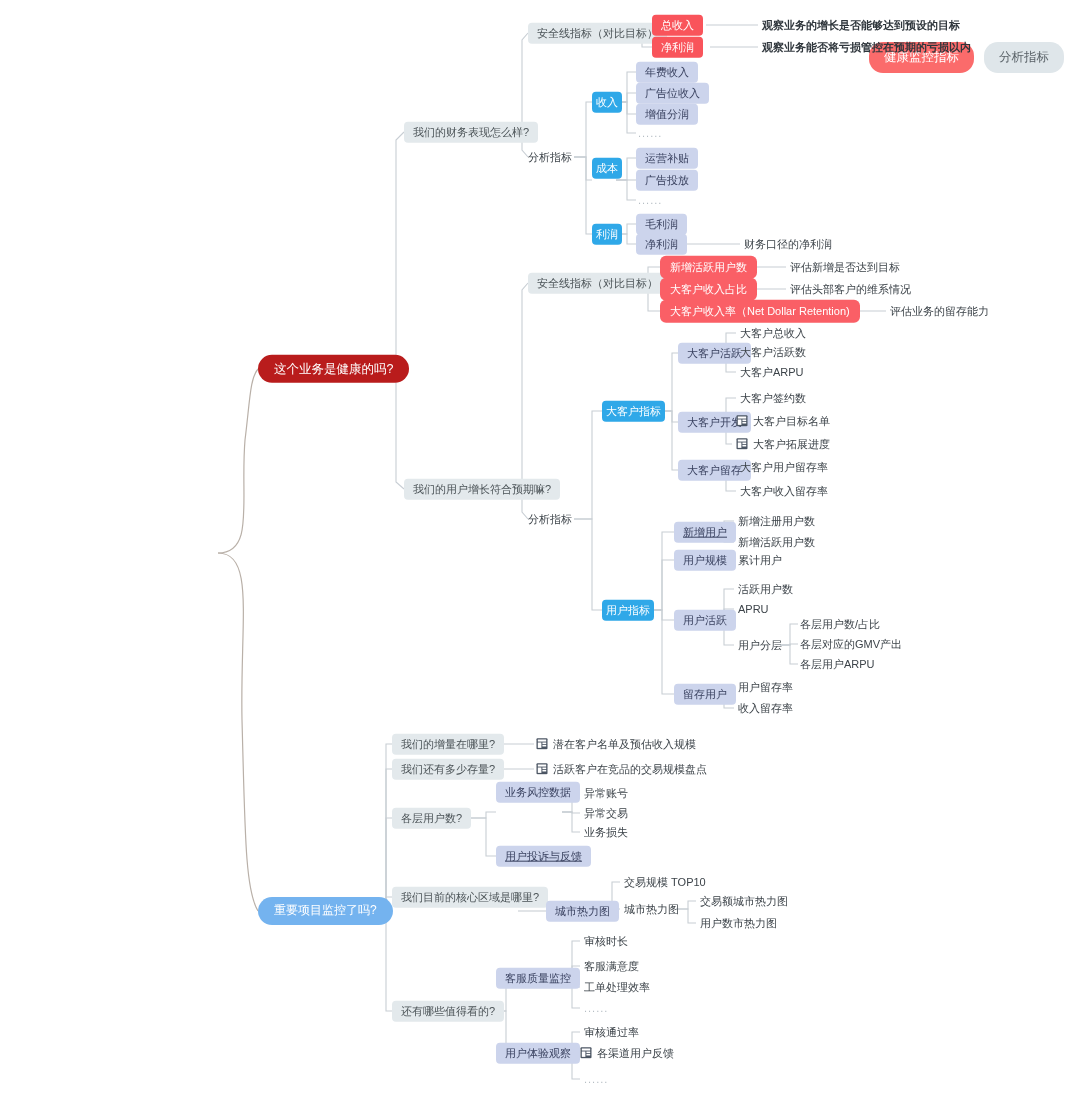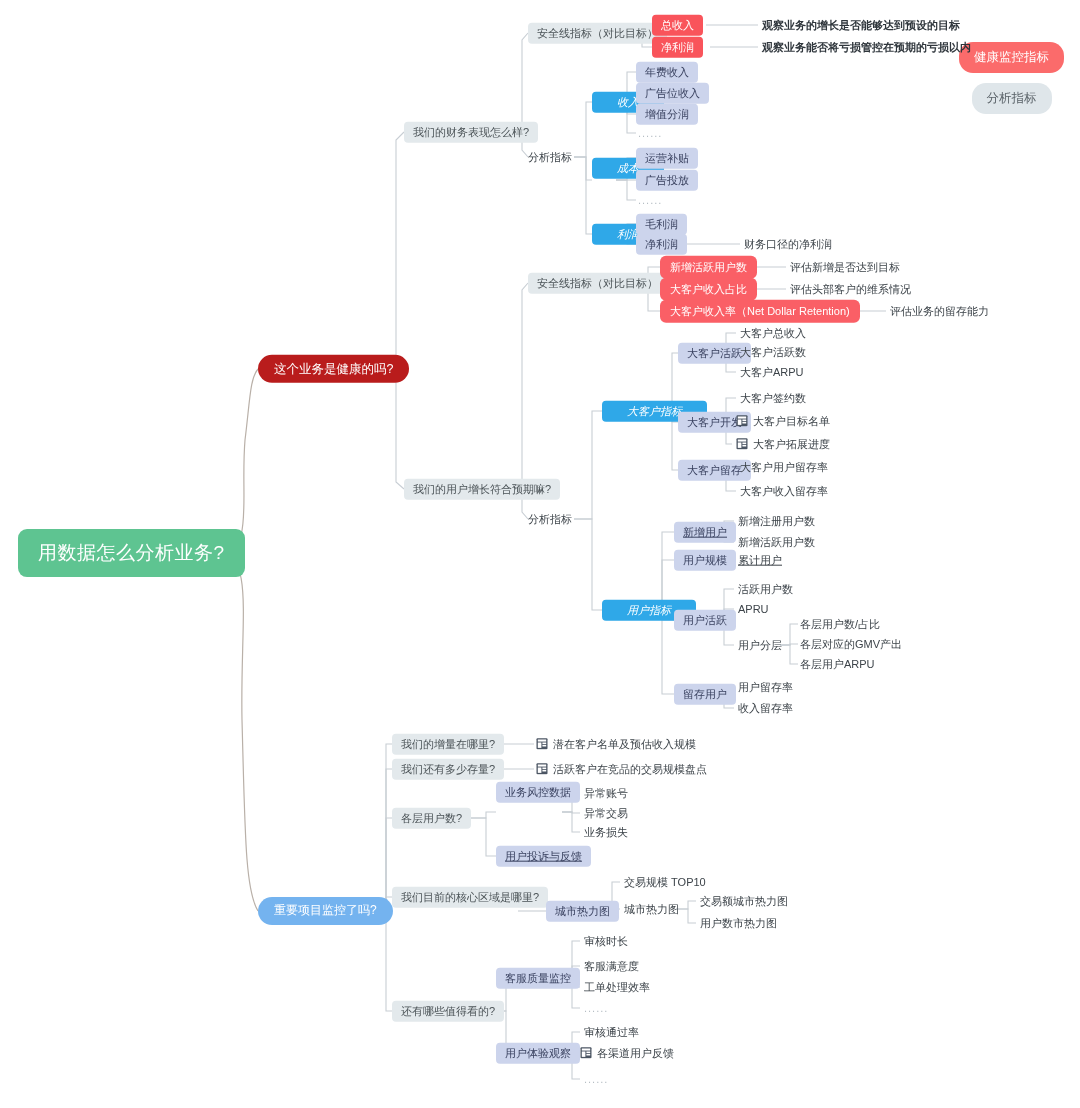--- a/index.html
+++ b/index.html
@@ -71,23 +71,22 @@
     background: #fa5f66;
     color: #ffffff;
     font-size: 11px;
     padding: 5px 10px;
     border-radius: 6px;
   }
   .n-cyan-box {
     background: #2fa8e8;
     color: #ffffff;
     font-size: 11px;
-    padding: 4px 25px;
+    padding: 4px 4px;
     border-radius: 4px;
-    font-style: italic;
   }
   .n-lav-box {
     background: #ccd4ec;
     color: #3a4260;
     font-size: 11px;
     padding: 4px 9px;
     border-radius: 4px;
   }
   .n-grey-box {
     background: #e3e9ec;
@@ -114,21 +113,21 @@
     font-size: 11px;
     letter-spacing: 1px;
     background: transparent;
   }
   
   .legend {
     position: absolute;
     right: 16px;
     top: 42px;
     display: flex;
-    flex-direction: column;
+    flex-direction: row;
     align-items: center;
     gap: 10px;
   }
   .legend-red {
     background: #fb6b6b;
     color: #fff;
     font-size: 12.5px;
     padding: 7px 15px;
     border-radius: 14px;
     white-space: nowrap;
@@ -275,21 +274,20 @@
       <path d="M562,1053 L572,1053 L572,1053 L576,1053"></path>
       <path d="M562,1053 L572,1053 L572,1079 L580,1079"></path>
     </g>
   </svg>
 
   <div class="legend">
     <div class="legend-red">健康监控指标</div>
     <div class="legend-grey">分析指标</div>
   </div>
 
-  <div class="node n-root" style="left:18px; top:553px;">用数据怎么分析业务?</div>
 
   <div class="node n-red-pill" style="left:258px; top:369px;">这个业务是健康的吗?</div>
   <div class="node n-blue-pill" style="left:258px; top:911px;">重要项目监控了吗?</div>
 
   <div class="node n-grey-box" style="left:404px; top:132px;">我们的财务表现怎么样?</div>
 
   <div class="node n-grey-box" style="left:528px; top:33px;">安全线指标（对比目标）</div>
   <div class="node n-plain" style="left:528px; top:157px;">分析指标</div>
 
   <div class="node n-red-box" style="left:652px; top:25px;">总收入</div>
@@ -363,21 +361,21 @@
   <div class="node n-plain" style="left:740px; top:467px;">大客户用户留存率</div>
   <div class="node n-plain" style="left:740px; top:491px;">大客户收入留存率</div>
 
   <div class="node n-cyan-box" style="left:602px; top:610px;">用户指标</div>
 
   <div class="node n-lav-box" style="left:674px; top:532px;text-decoration:underline;">新增用户</div>
   <div class="node n-plain" style="left:738px; top:521px;">新增注册用户数</div>
   <div class="node n-plain" style="left:738px; top:542px;">新增活跃用户数</div>
 
   <div class="node n-lav-box" style="left:674px; top:560px;">用户规模</div>
-  <div class="node n-plain" style="left:738px; top:560px;text-decoration:underline;">累计用户</div>
+  <div class="node n-plain" style="left:738px; top:560px;">累计用户</div>
 
   <div class="node n-lav-box" style="left:674px; top:620px;">用户活跃</div>
   <div class="node n-plain" style="left:738px; top:589px;">活跃用户数</div>
   <div class="node n-plain" style="left:738px; top:609px;">APRU</div>
   <div class="node n-plain" style="left:738px; top:645px;">用户分层</div>
   <div class="node n-plain" style="left:800px; top:624px;">各层用户数/占比</div>
   <div class="node n-plain" style="left:800px; top:644px;">各层对应的GMV产出</div>
   <div class="node n-plain" style="left:800px; top:664px;">各层用户ARPU</div>
 
   <div class="node n-lav-box" style="left:674px; top:694px;">留存用户</div>

